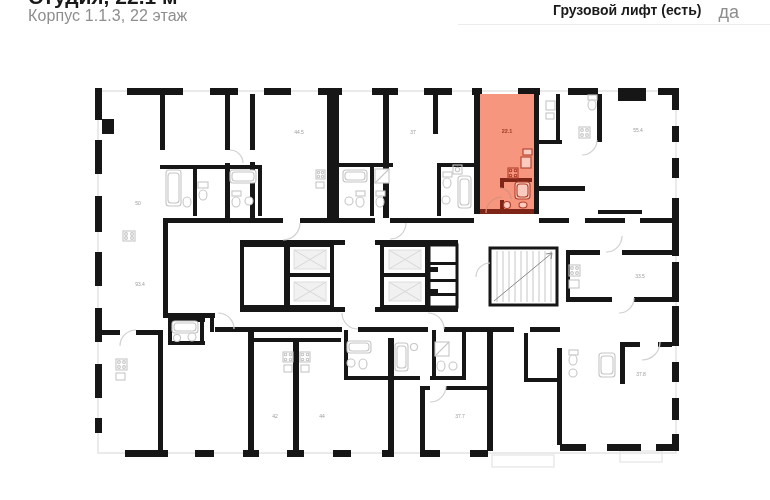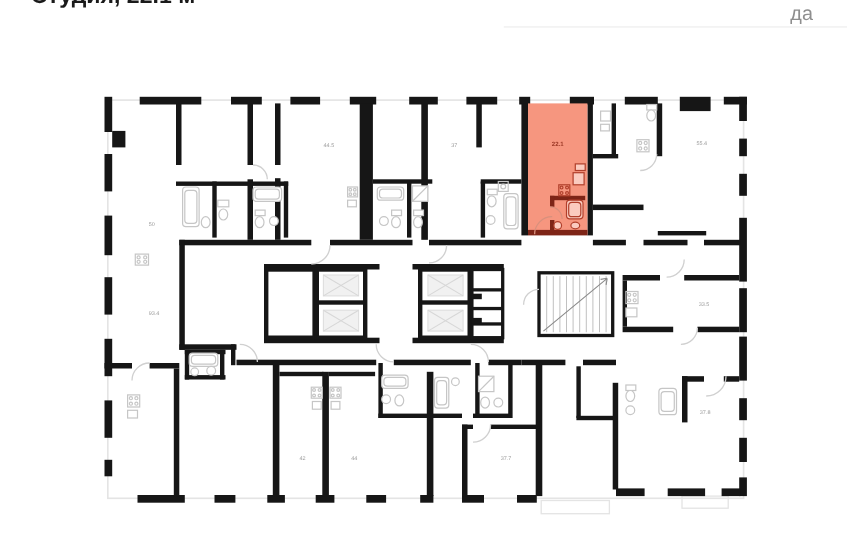--- a/index.html
+++ b/index.html
@@ -34,22 +34,24 @@
   .hl-fxn{stroke:var(--highlight-fixture);fill:none;stroke-width:1.1;}
   .hl-door{stroke:#D8907D;fill:none;stroke-width:1.2;}
   .hl-label{fill:var(--highlight-label);font-size:5.5px;font-weight:700;text-anchor:middle;}
 </style>
 </head>
 <body>
 
 <div class="page">
 
   <div class="page-title">Студия, 22.1 м²</div>
+  <div class="page-subtitle">Корпус 1.1.3, 22 этаж</div>
 
   <div class="info-row">
+    <span class="info-label">Грузовой лифт (есть)</span>
     <span class="info-value">да</span>
     <div class="info-divider"></div>
   </div>
 
   <svg width="770" height="500" viewBox="0 0 770 500">
 
     <g>
       <rect class="facade" x="98" y="91" width="578" height="362" stroke-width="1.5"></rect>
       <rect class="facade" x="492" y="455" width="62" height="12" stroke-width="1.2"></rect>
       <rect class="facade" x="620" y="451" width="42" height="11" stroke-width="1.2"></rect>

